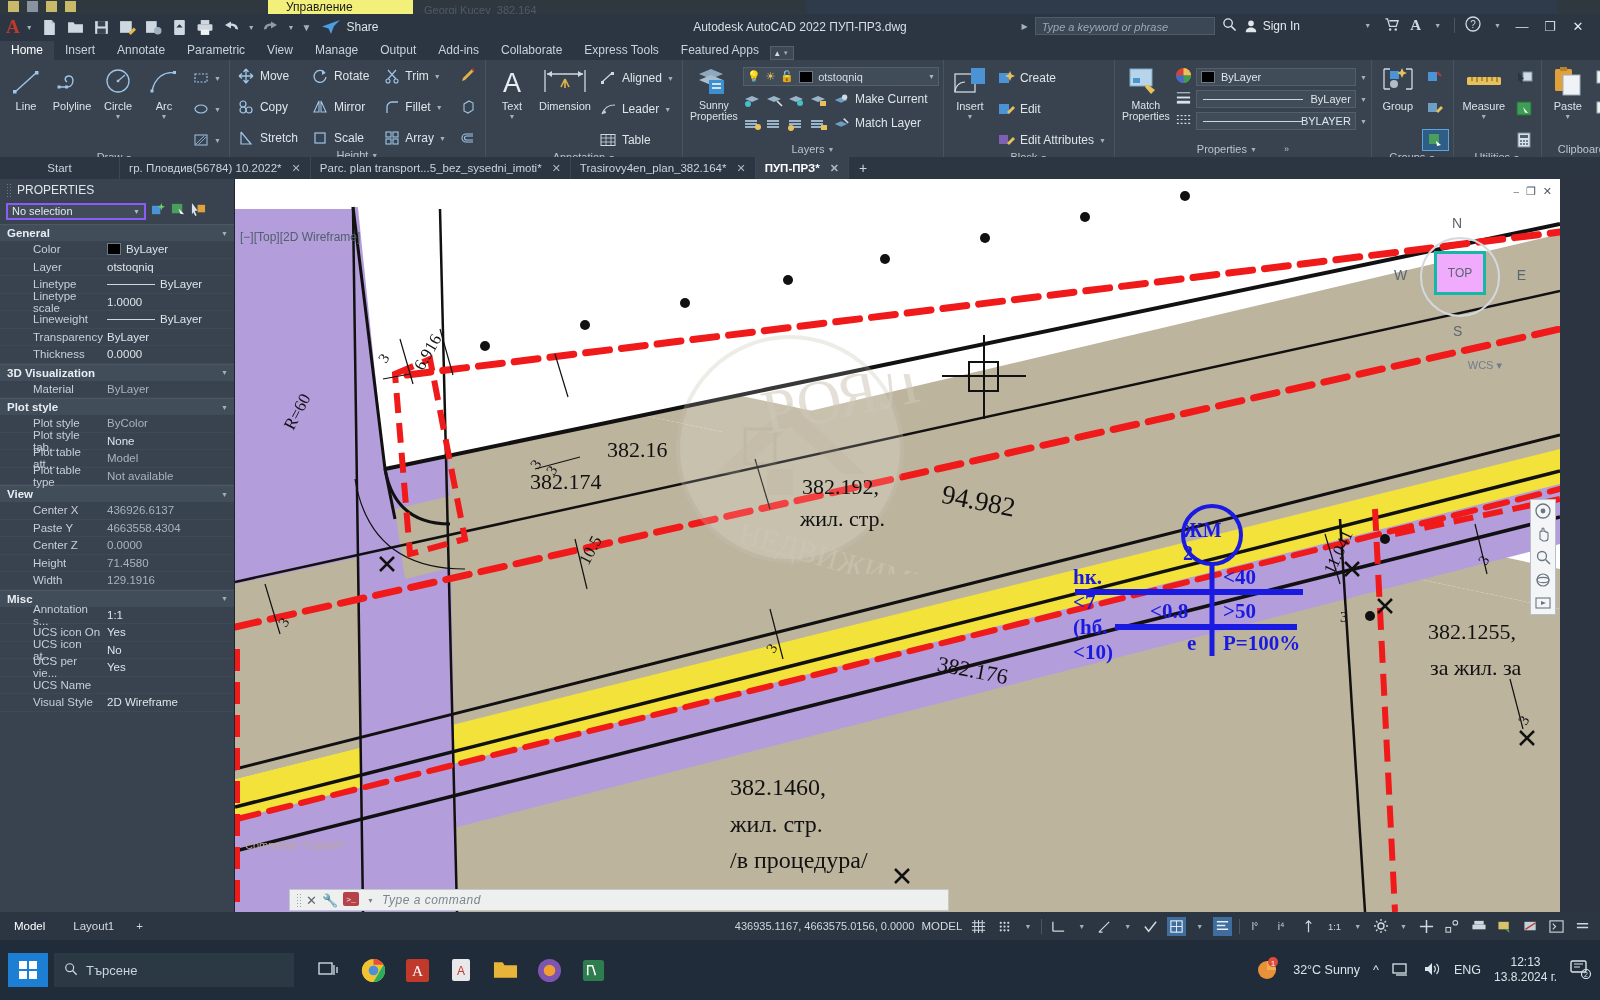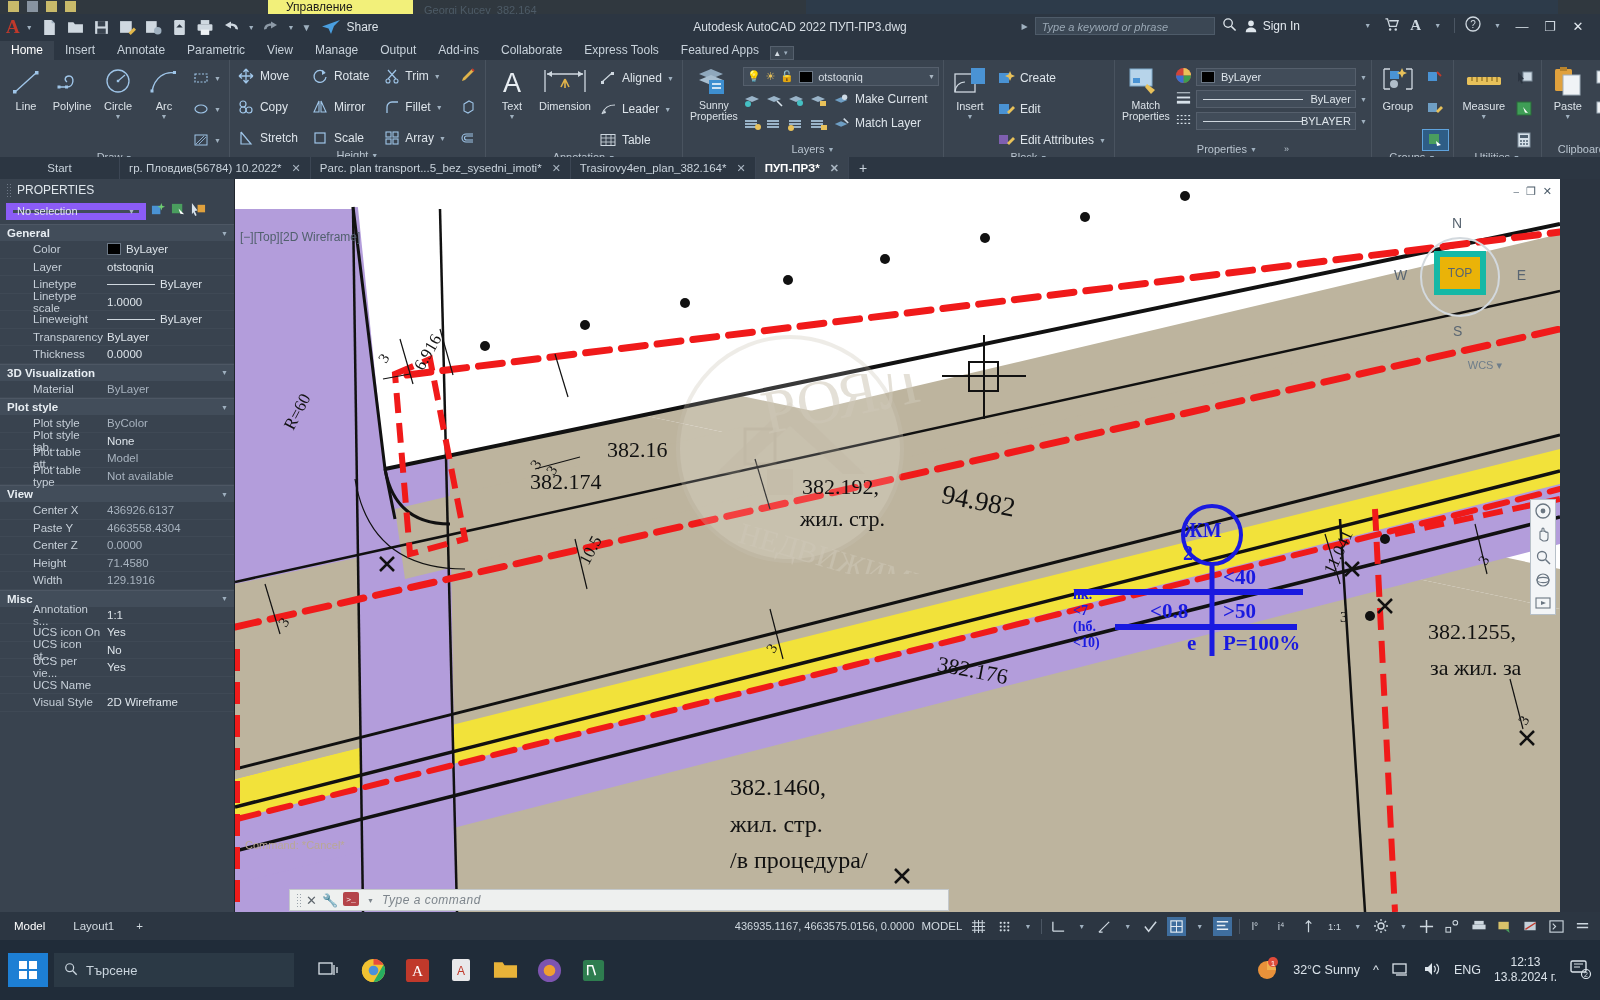--- a/index.html
+++ b/index.html
@@ -94,41 +94,41 @@
 
   
   .props {
     position:absolute; top:179px; left:0; width:235px; height:733px;
     background:#39434f; border-right:1px solid #20262d;
   }
   .props-head { height:22px; display:flex; align-items:center; gap:6px; padding-left:6px; font-size:12px; color:#dfe6ec; }
   .gripdots { width:5px; height:14px; background:
      radial-gradient(#7c8795 40%, transparent 41%) 0 0/3px 3px repeat; opacity:.8; }
   .sel-row { display:flex; align-items:center; gap:5px; padding:1px 4px 4px 6px; }
-  .sel-combo { width:140px; height:17px; background:#414c59; border:7px solid #8b5cf6; display:flex; align-items:center; padding:0 4px; font-size:11px; color:#e2e8ee; }
+  .sel-combo { width:140px; height:17px; background:#414c59; border:2px solid #8b5cf6; display:flex; align-items:center; padding:0 4px; font-size:11px; color:#e2e8ee; }
   .sel-combo .combo-arrow { margin-left:auto; }
   .sel-icons { display:flex; gap:5px; align-items:center; }
   .grp-head { height:17px; background:#424d5a; display:flex; align-items:center; justify-content:space-between; padding:0 6px 0 7px; font-weight:bold; font-size:11.5px; color:#e8eef3; border-top:1px solid #4d5764; }
   .prow { display:flex; height:17.5px; align-items:center; font-size:11.5px; border-bottom:1px solid #3f4955; }
   .pk { width:103px; padding-left:33px; color:#c6cfd8; }
   .pv { flex:1; padding-left:4px; color:#dde4ea; display:flex; align-items:center; gap:5px; }
   .pv.dim { color:#a8b3bf; }
   .mini-line { display:inline-block; width:48px; height:1px; background:#cfd7de; }
 
   
   .canvas {
     position:absolute; top:179px; left:235px; width:1325px; height:733px;
     background:#ffffff; overflow:hidden;
   }
   .vp-label { position:absolute; top:7px; left:5px; font-size:12px; color:#51606d; z-index:20;margin-top:44px; }
   .vp-btns { position:absolute; top:6px; right:8px; display:flex; gap:7px; color:#4a5a68; font-size:11px; z-index:20; }
 
   
   .viewcube { position:absolute; top:38px; right:40px; width:120px; height:120px; z-index:18; }
-  .vc-top { position:absolute; top:34px; left:34px; width:52px; height:44px; border:6px solid #14b8a6; background:#eab308; display:flex; align-items:center; justify-content:center; font-size:12px; color:#59656f; }
+  .vc-top { position:absolute; top:34px; left:34px; width:52px; height:44px; border:3px solid #14b8a6; background:#f0abfc; display:flex; align-items:center; justify-content:center; font-size:12px; color:#59656f; }
   .vc-n { position:absolute; top:-2px; left:52px; font-size:14px; color:#5a6672; }
   .vc-s { position:absolute; bottom:-2px; left:53px; font-size:14px; color:#5a6672; }
   .vc-w { position:absolute; top:50px; left:-6px; font-size:14px; color:#5a6672; }
   .vc-e { position:absolute; top:50px; right:-6px; font-size:14px; color:#5a6672; }
   .vc-ring { position:absolute; top:20px; left:20px; width:80px; height:80px; border:2px solid #d3d9de; border-radius:50%; }
   .wcs { position:absolute; top:180px; right:58px; font-size:11px; color:#6e7d8a; z-index:18; }
 
   
   .navbar-tool { position:absolute; top:320px; right:4px; width:26px; background:#f3f5f7; border:1px solid #b7c0c8; z-index:18; padding:3px 0; display:flex; flex-direction:column; align-items:center; gap:7px; }
   .navbar-tool i { display:block; width:16px; height:16px; }
@@ -1342,21 +1342,21 @@
         <div style="position: absolute; left: 495px; top: 632px; font-size: 24px; color: rgb(17, 17, 17); white-space: nowrap; transform-origin: left top;">жил. стр.</div>
         <div style="position: absolute; left: 495px; top: 668px; font-size: 24px; color: rgb(17, 17, 17); white-space: nowrap; transform-origin: left top;">/в процедура/</div>
         <div style="position: absolute; left: 500px; top: 706px; font-size: 24px; color: rgb(155, 155, 155); white-space: nowrap; transform-origin: left top;">382.304</div>
         <div style="position: absolute; left: 40px; top: 442px; font-size: 15px; color: rgb(17, 17, 17); white-space: nowrap; transform-origin: left top; transform: rotate(-58deg);">3</div>
         <div style="position: absolute; left: 528px; top: 468px; font-size: 15px; color: rgb(17, 17, 17); white-space: nowrap; transform-origin: left top; transform: rotate(-58deg);">3</div>
         <div style="position: absolute; left: 308px; top: 290px; font-size: 15px; color: rgb(17, 17, 17); white-space: nowrap; transform-origin: left top; transform: rotate(-58deg);">3</div>
       </div>
 
     <div style="position:absolute;z-index:16;color:#1a1ae0;font-weight:bold;font-family:'Liberation Serif',serif;">
       <div style="position:absolute;left:948px;top:340px;font-size:20px">ЖМ 2</div>
-      <div style="position:absolute;left:838px;top:408px;font-size:14px">hк.&lt;7 (hб.&lt;10)</div>
+      <div style="position:absolute;left:838px;top:386px;font-size:21px">hк.&lt;7 (hб.&lt;10)</div>
       <div style="position:absolute;left:988px;top:386px;font-size:21px">&lt;40</div>
       <div style="position:absolute;left:915px;top:420px;font-size:21px">&lt;0.8</div>
       <div style="position:absolute;left:988px;top:420px;font-size:21px">&gt;50</div>
       <div style="position:absolute;left:952px;top:452px;font-size:21px">e</div>
       <div style="position:absolute;left:988px;top:452px;font-size:21px">P=100%</div>
     </div>
 
     <div class="cmd-hist" style="left:10px;top:660px">Command: *Cancel*</div>
   </div>
 

